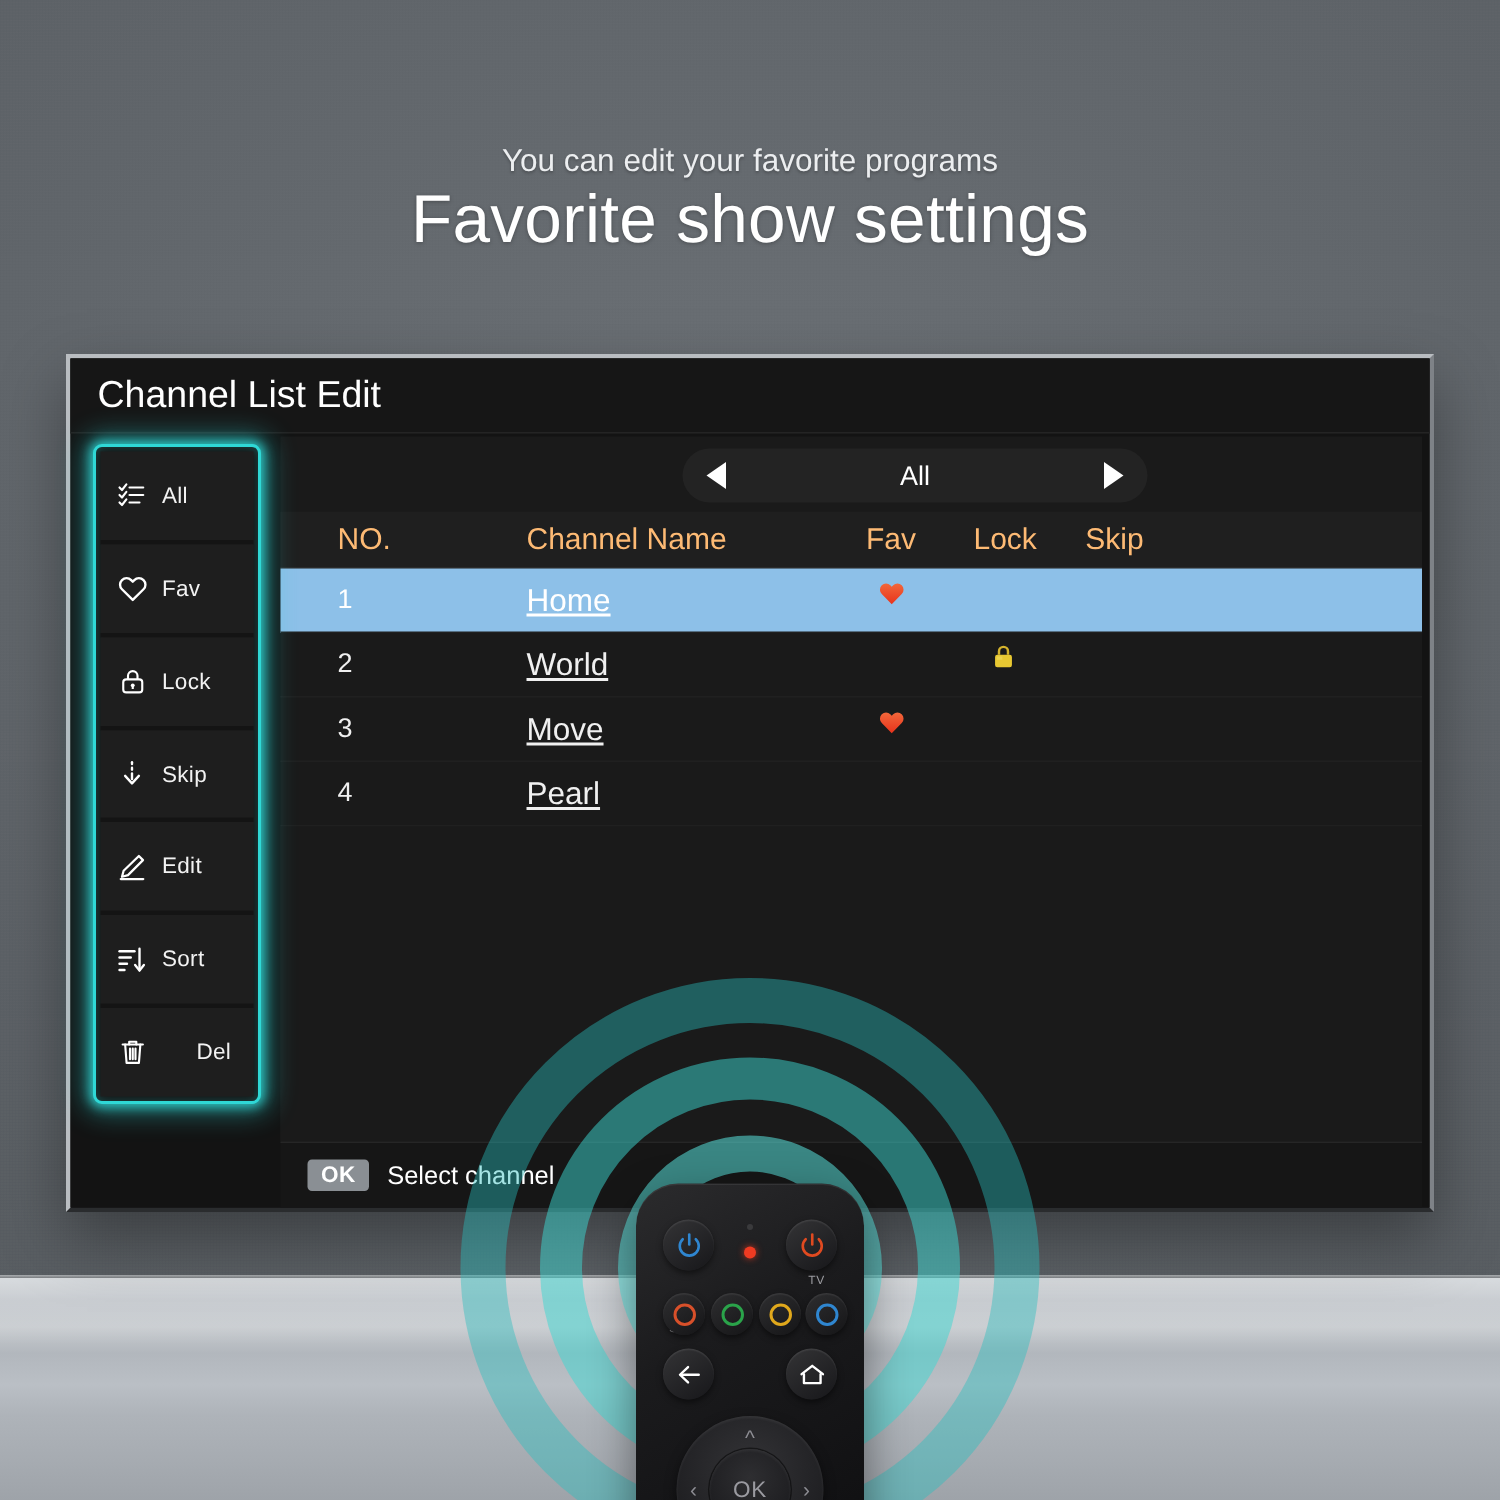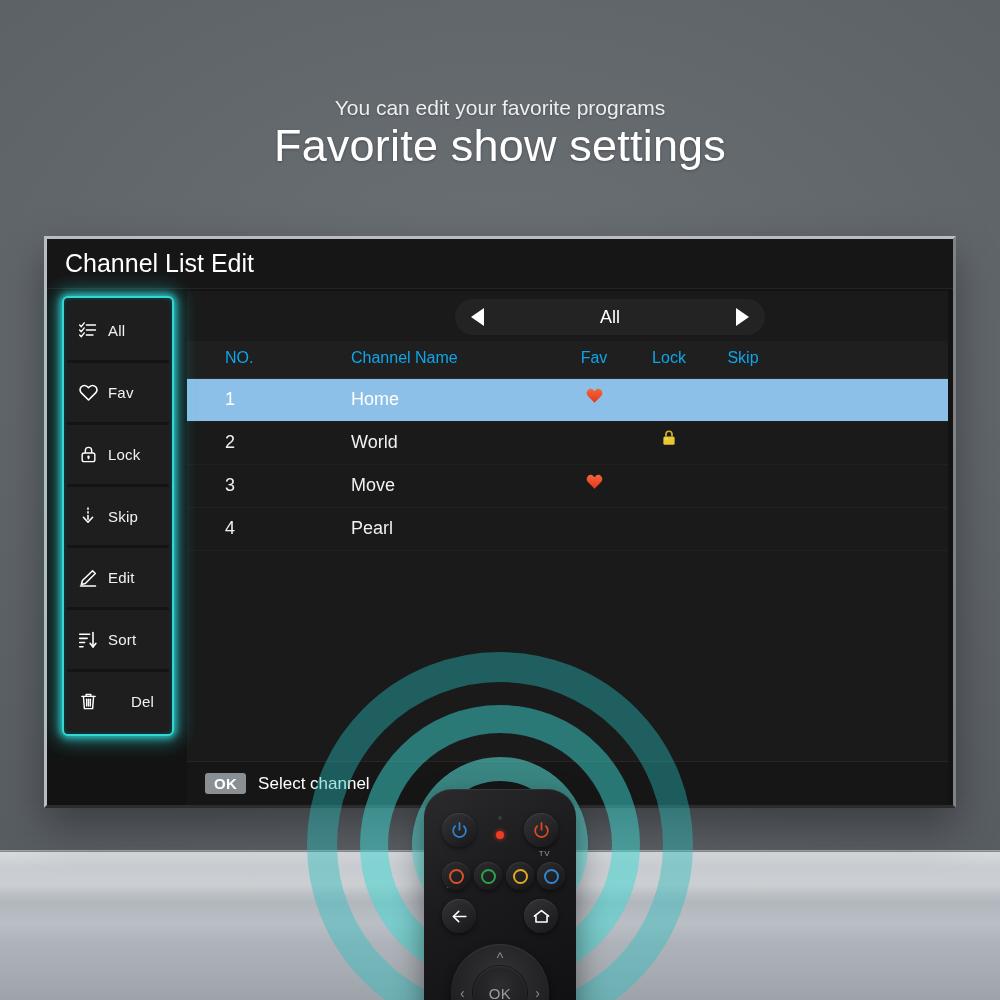--- a/index.html
+++ b/index.html
@@ -118,30 +118,30 @@
   .pill-arrow { width:0;height:0; }
   #filter-prev { border-top:9px solid transparent; border-bottom:9px solid transparent; border-right:13px solid #ffffff; }
   #filter-next { border-top:9px solid transparent; border-bottom:9px solid transparent; border-left:13px solid #ffffff; }
 
   
   #table { position:absolute; left:140px; top:102px; right:5px; bottom:44px; background:#1a1a1a; }
   #thead {
     position:relative; height:38px; background:#1f1f1f;
     border-bottom:1px solid #2b2b2b;
   }
-  .th { position:absolute; top:8px; color:#0ea5e9; font-size:16px; font-weight:400; }
+  .th { position:absolute; top:8px; color:#fdba74; font-size:20px; font-weight:400; }
   .row {
     position:relative; height:43px;
     border-bottom:1px solid #202020;
     color:#f0f0f0;
   }
   .row.selected { background:#8dc0e8; }
   .row.selected .c-no, .row.selected .c-name { color:#ffffff; }
   .c-no   { position:absolute; left:38px;  top:10px; font-size:18px; }
-  .c-name { position:absolute; left:164px; top:10px; font-size:18px; }
+  .c-name { position:absolute; left:164px; top:10px; font-size:21px;text-decoration:underline; }
   .c-fav  { position:absolute; left:390px; top:7px; width:34px; text-align:center; }
   .c-lock { position:absolute; left:465px; top:7px; width:34px; text-align:center; }
   .c-skip { position:absolute; left:538px; top:7px; width:34px; text-align:center; }
   .heart-ico svg, .lock-ico svg { display:block; margin:0 auto; }
   #table-fill { position:absolute; left:0; right:0; top:210px; bottom:0; background:#1a1a1a; }
 
   
   #tv-footer {
     position:absolute; left:140px; right:5px; bottom:0; height:44px;
     background:#161616;

